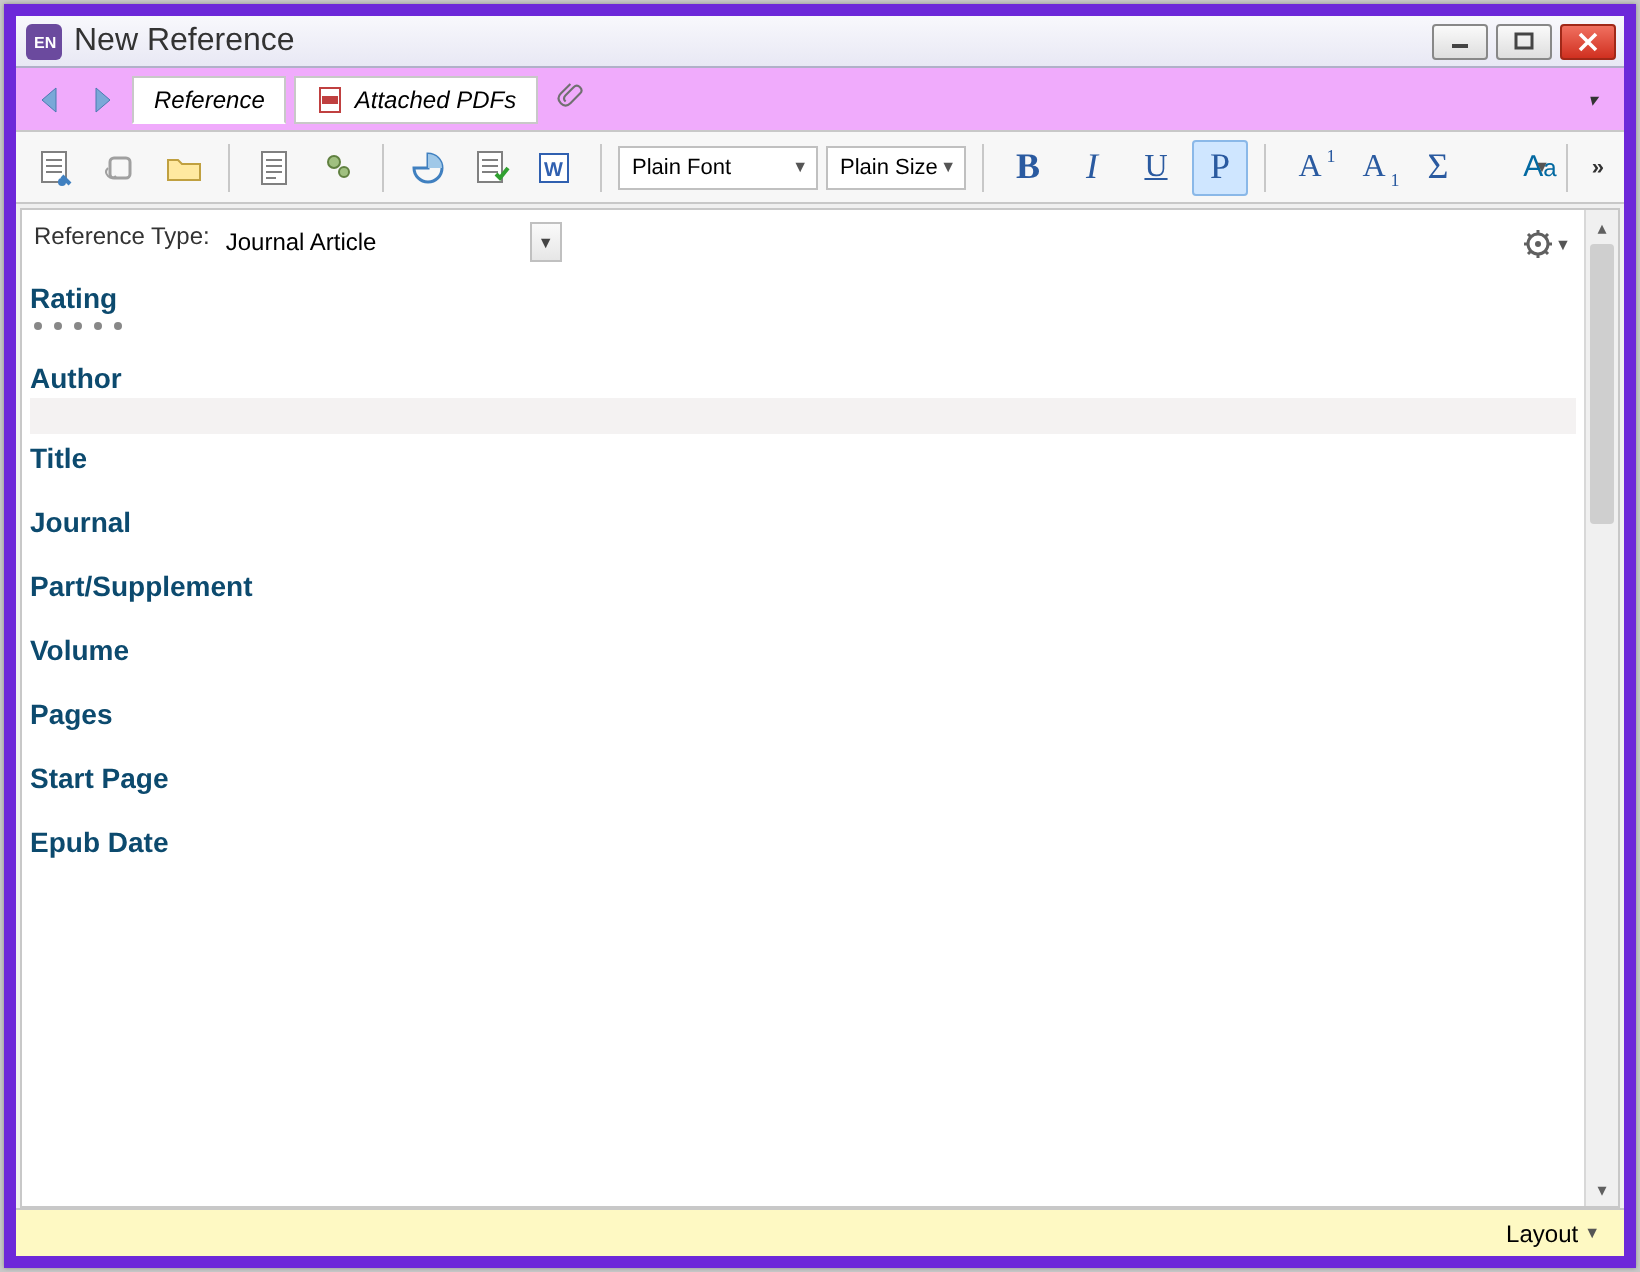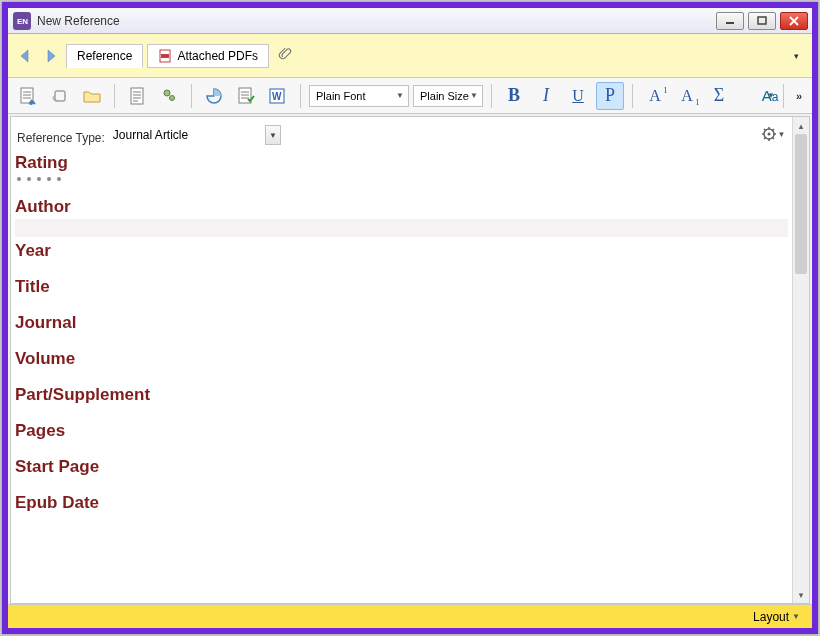--- a/index.html
+++ b/index.html
@@ -35,47 +35,48 @@
     border-radius: 3px;
     margin: 0 6px 0 3px;
     display: flex;
     align-items: center;
     justify-content: center;
   }
   .app-icon svg { width: 12px; height: 12px; }
   .titlebar .title {
     flex: 1;
     color: #333;
-    font-size: 12px;
+    font-size: 16px;
   }
   .win-buttons { display: flex; gap: 4px; padding-right: 2px; }
   .win-btn {
     width: 28px; height: 18px;
     border: 1px solid #888;
     border-radius: 2px;
     background: linear-gradient(#fafafa,#dedede);
     display: flex; align-items: center; justify-content: center;
     font-size: 10px;
     cursor: default;
   }
   .win-btn.close {
     background: linear-gradient(#f07060,#d03020);
     border-color: #a02818;
     color: #fff;
   }
   .win-btn svg { width: 12px; height: 10px; }
   
   .tabstrip {
-    height: 44px;
-    background: #fef9c3;
+    height: 32px;
+    background: #f0abfc;
     border-bottom: 1px solid #c8c8c8;
     display: flex;
     align-items: center;
     padding: 0 6px;
     gap: 4px;
+    font-style: italic;
   }
   .nav-arrow {
     width: 22px; height: 22px;
     display: flex; align-items: center; justify-content: center;
     cursor: default;
   }
   .tab {
     height: 24px;
     padding: 0 10px;
     border: 1px solid #c8c8c8;
@@ -146,21 +147,21 @@
     display: flex;
     overflow: hidden;
   }
   .content {
     flex: 1;
     overflow-y: auto;
     padding: 0;
     position: relative;
   }
   .reftype-row {
-    display: flex; align-items: flex-end;
+    display: flex; align-items: flex-start;
     padding: 6px 6px 4px 6px;
     gap: 6px;
   }
   .reftype-row .lbl { font-size: 12px; color:#333; }
   .reftype-select {
     width: 170px; height: 20px;
     display: flex; align-items: center;
     padding-left: 2px;
     font-size: 12px;
     cursor: default;
@@ -172,21 +173,21 @@
     border: 1px solid #c0c0c0;
     background: linear-gradient(#fafafa,#e6e6e6);
     display:flex;align-items:center;justify-content:center;
     font-size:8px;color:#444;
   }
   .reftype-row .flex { flex:1; }
   .gear-btn { width: 26px; height: 22px; display:flex;align-items:center;justify-content:center;cursor:default; gap:1px; }
   .gear-btn .dd-arrow{font-size:8px;color:#555;}
 
   .field { padding: 2px 4px 10px 4px; }
-  .field .label { font-weight: bold; font-size: 17px; color:#7f1d1d; padding: 2px 0; }
+  .field .label { font-weight: bold; font-size: 14px; color:#0c4a6e; padding: 2px 0; }
   .author-input {
     width: 100%;
     height: 18px;
     border: none;
     background: #f4f2f2;
     font-family: inherit;
     font-size: 12px;
     padding: 1px 2px;
     outline: none;
   }
@@ -208,21 +209,21 @@
   .scrollbar .arrow-down { position:absolute;bottom:0;left:0;right:0;}
   .scrollbar .thumb {
     position:absolute; left:2px; right:2px;
     top: 17px; height: 140px;
     background: #cfcfcf;
     border-radius: 2px;
   }
 
   .statusbar {
     height: 24px;
-    background: #fde047;
+    background: #fef9c3;
     border-top: 1px solid #c8c8c8;
     display: flex;
     align-items: center;
     justify-content: flex-end;
     padding: 0 8px;
     font-size: 12px;
   }
   .layout-btn { cursor: default; padding: 2px 4px; display:flex;align-items:center;gap:3px;}
 </style>
 </head>
@@ -412,33 +413,30 @@
             <span></span>
         </div>
       </div>
 
       <div class="field" style="padding-bottom:0">
         <div class="label">Author</div>
         <input class="author-input" autofocus="" value="" style="">
       </div>
 
       <div class="field">
-        <div class="label">Year</div>
-      </div>
-      <div class="field">
         <div class="label">Title</div>
       </div>
       <div class="field">
         <div class="label">Journal</div>
       </div>
       <div class="field">
+        <div class="label">Part/Supplement</div>
+      </div>
+      <div class="field">
         <div class="label">Volume</div>
-      </div>
-      <div class="field">
-        <div class="label">Part/Supplement</div>
       </div>
       <div class="field">
         <div class="label">Pages</div>
       </div>
       <div class="field">
         <div class="label">Start Page</div>
       </div>
       <div class="field">
         <div class="label">Epub Date</div>
       </div>

